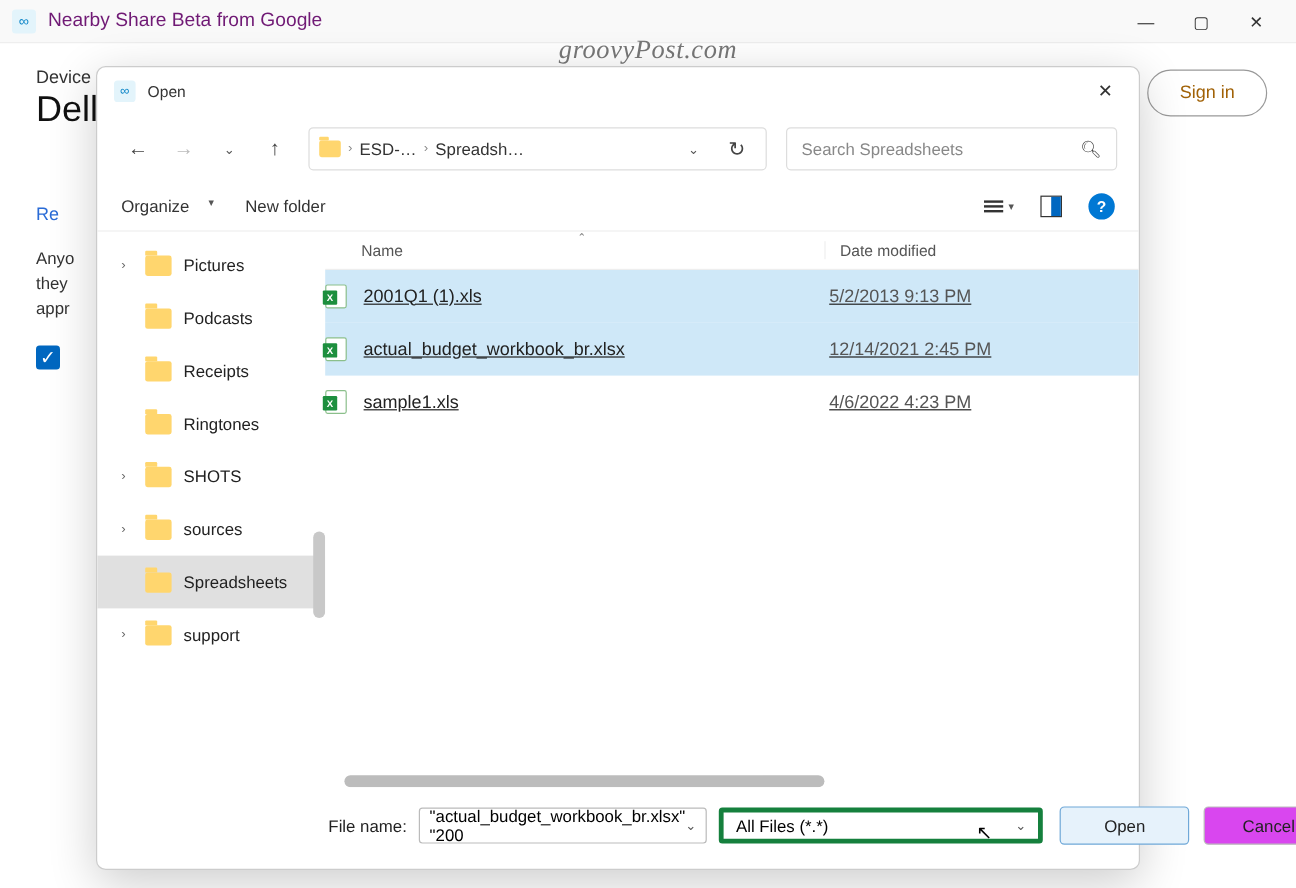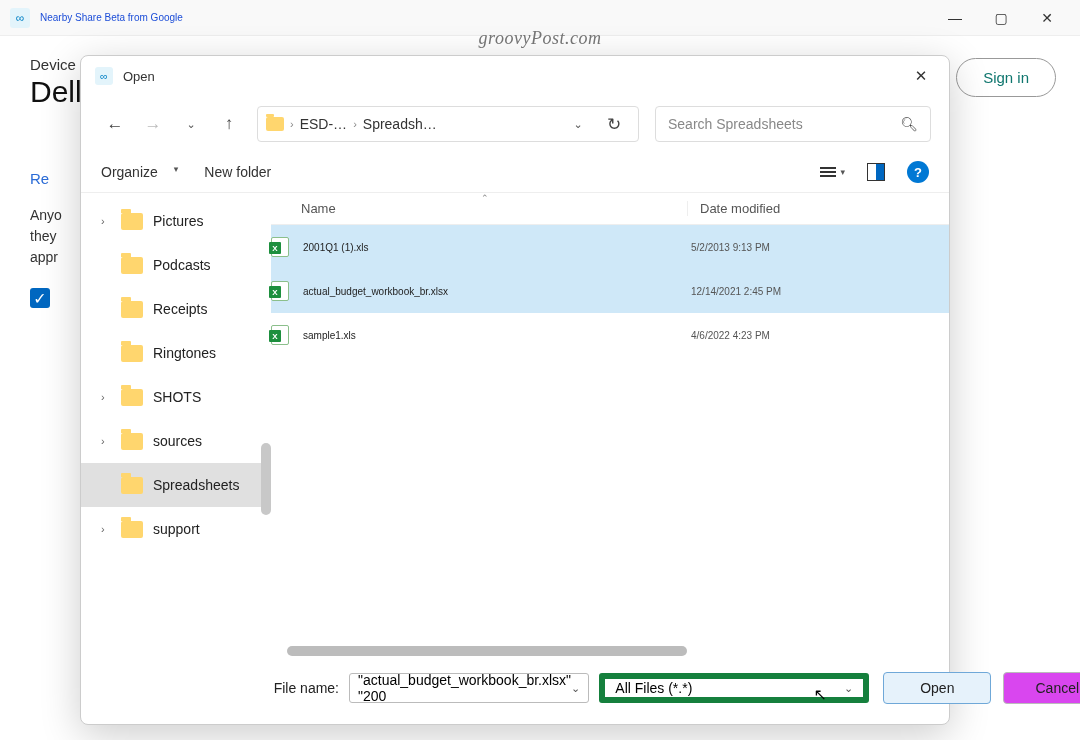--- a/index.html
+++ b/index.html
@@ -2,35 +2,35 @@
 <html><head>
 <meta charset="utf-8">
 <style>
 * { box-sizing: border-box; margin: 0; padding: 0; font-family: "Segoe UI", Arial, sans-serif; }
 body { width: 1080px; height: 740px; background: #fff; overflow: hidden; position: relative; }
 
 
 .main-window { width: 1080px; height: 740px; background: #fff; position: relative; }
 .titlebar { height: 36px; display: flex; align-items: center; padding: 0 10px; background: #f9f9f9; border-bottom: 1px solid #eee; }
 .app-icon { width: 20px; height: 20px; background: #e3f4fb; border-radius: 3px; display: flex; align-items: center; justify-content: center; color: #0a84c7; font-size: 12px; margin-right: 10px; }
-.title-text { flex: 1; font-size: 10px; color: #1d4ed8; }
-.watermark { position: absolute; left: 50%; transform: translateX(-50%); top: 28px; font-family: Georgia, serif; font-size: 18px; color: #777; font-style: italic; letter-spacing: 0.5px; }
+.title-text { flex: 1; font-size: 16px; color: #701a75; }
+.watermark { position: absolute; left: 50%; transform: translateX(-50%); top: 28px; font-family: Georgia, serif; font-size: 22px; color: #777; font-style: italic; letter-spacing: 0.5px; }
 .win-controls { display: flex; gap: 0; }
 .win-btn { width: 46px; height: 32px; display: flex; align-items: center; justify-content: center; color: #333; font-size: 14px; }
 
 .app-body { padding: 20px 30px; }
 .device-label { font-size: 15px; color: #333; margin-bottom: 2px; }
 .device-name { font-size: 30px; color: #111; font-weight: 400; }
 .left-col { position: absolute; left: 30px; top: 170px; width: 60px; }
 .recent { color: #2a6bd6; font-size: 15px; margin-bottom: 18px; }
 .side-text { font-size: 14px; color: #333; line-height: 1.5; }
 .checkbox-row { margin-top: 20px; }
 .checkbox { width: 20px; height: 20px; background: #0067c0; border-radius: 3px; display: inline-flex; align-items: center; justify-content: center; color: #fff; }
 
-.signin-btn { position: absolute; right: 24px; top: 58px; border: 1.5px solid #999; border-radius: 22px; padding: 10px 26px; font-size: 15px; color: #0f766e; background: #fff; }
+.signin-btn { position: absolute; right: 24px; top: 58px; border: 1.5px solid #999; border-radius: 22px; padding: 10px 26px; font-size: 15px; color: #a16207; background: #fff; }
 
 
 .dialog { position: absolute; left: 80px; top: 55px; width: 870px; height: 670px; background: #fff; border: 1px solid #ccc; border-radius: 8px; box-shadow: 0 10px 40px rgba(0,0,0,0.2); display: flex; flex-direction: column; }
 .dlg-titlebar { height: 40px; display: flex; align-items: center; padding: 0 14px; }
 .dlg-icon { width: 18px; height: 18px; background: #e3f4fb; border-radius: 3px; display: flex; align-items: center; justify-content: center; color: #0a84c7; font-size: 11px; margin-right: 10px; }
 .dlg-title { flex: 1; font-size: 13px; color: #333; }
 .dlg-close { width: 28px; height: 28px; display: flex; align-items: center; justify-content: center; color: #333; font-size: 15px; }
 
 .nav-row { height: 56px; display: flex; align-items: center; padding: 0 18px 0 18px; gap: 6px; }
 .nav-btn { width: 32px; height: 32px; display: flex; align-items: center; justify-content: center; color: #444; font-size: 17px; }
@@ -67,34 +67,34 @@
 .folder-icon { width: 22px; height: 17px; background: #ffd66e; border-radius: 2px; position: relative; }
 .folder-icon::before { content: ""; position: absolute; top: -4px; left: 0; width: 10px; height: 4px; background: #ffd66e; border-radius: 1px 1px 0 0; }
 .sb-scrollbar { position: absolute; right: 0; top: 250px; width: 10px; height: 72px; background: #c8c8c8; border-radius: 5px; }
 
 .file-pane { flex: 1; display: flex; flex-direction: column; position: relative; }
 .col-headers { height: 32px; display: flex; align-items: center; border-bottom: 1px solid #eee; padding-left: 30px; font-size: 13px; color: #555; }
 .col-name { flex: 0 0 386px; position: relative; }
 .col-sort { position: absolute; left: 180px; top: -8px; font-size: 9px; color: #888; }
 .col-date { flex: 0 0 200px; border-left: 1px solid #eee; padding-left: 12px; }
 .file-list { flex: 1; }
-.file-row { height: 44px; display: flex; align-items: center; padding-left: 0; font-size: 10px; color: #222; }
+.file-row { height: 44px; display: flex; align-items: center; padding-left: 0; font-size: 15px; color: #222; text-decoration: underline; }
 .file-row.selected { background: #cfe8f8; }
 .file-ic { width: 20px; height: 20px; margin-right: 12px; position: relative; }
 .xls-ic { width: 18px; height: 20px; background: #fff; border: 1px solid #8bbf8b; border-radius: 2px; position: relative; }
 .xls-ic::after { content: "X"; position: absolute; left: -3px; top: 4px; width: 12px; height: 12px; background: #1d8f3e; color: #fff; font-size: 8px; font-weight: bold; display: flex; align-items: center; justify-content: center; border-radius: 1px; }
 .fname { flex: 0 0 388px; }
 .fdate { flex: 0 0 200px; color: #555; padding-left: 0px; }
 .h-scroll { position: absolute; left: 16px; bottom: 0; width: 400px; height: 10px; background: #bcbcbc; border-radius: 5px; }
 
 .footer { padding: 16px 20px 20px 20px; display: flex; flex-direction: row; gap: 14px; }
 .fn-row { display: flex; align-items: center; gap: 10px; }
 .fn-label { font-size: 14px; color: #222; width: 78px; text-align: right; margin-left: 160px; }
 .fn-input { flex: 1; height: 30px; border: 1px solid #bbb; border-radius: 3px; padding: 0 8px; font-size: 14px; display: flex; align-items: center; justify-content: space-between; }
-.filter-select { width: 270px; height: 30px; border: 6px solid #15803d; border-radius: 3px; padding: 0 10px; font-size: 14px; display: flex; align-items: center; justify-content: space-between; }
+.filter-select { width: 270px; height: 30px; border: 4px solid #15803d; border-radius: 3px; padding: 0 10px; font-size: 14px; display: flex; align-items: center; justify-content: space-between; }
 .btn-row { display: flex; justify-content: flex-end; gap: 12px; }
 .dlg-btn { width: 108px; height: 32px; border: 1px solid #bbb; border-radius: 4px; background: #d946ef; font-size: 14px; color: #222; display: flex; align-items: center; justify-content: center; }
 .dlg-btn.primary { background: #e6f2fb; border-color: #6fa8d8; }
 .cursor { position: absolute; right: 122px; bottom: 20px; font-size: 16px; color: #000; pointer-events: none; }
 .chev { font-size: 11px; color: #555; }
 </style>
 </head>
 <body>
 
 <div class="main-window">

